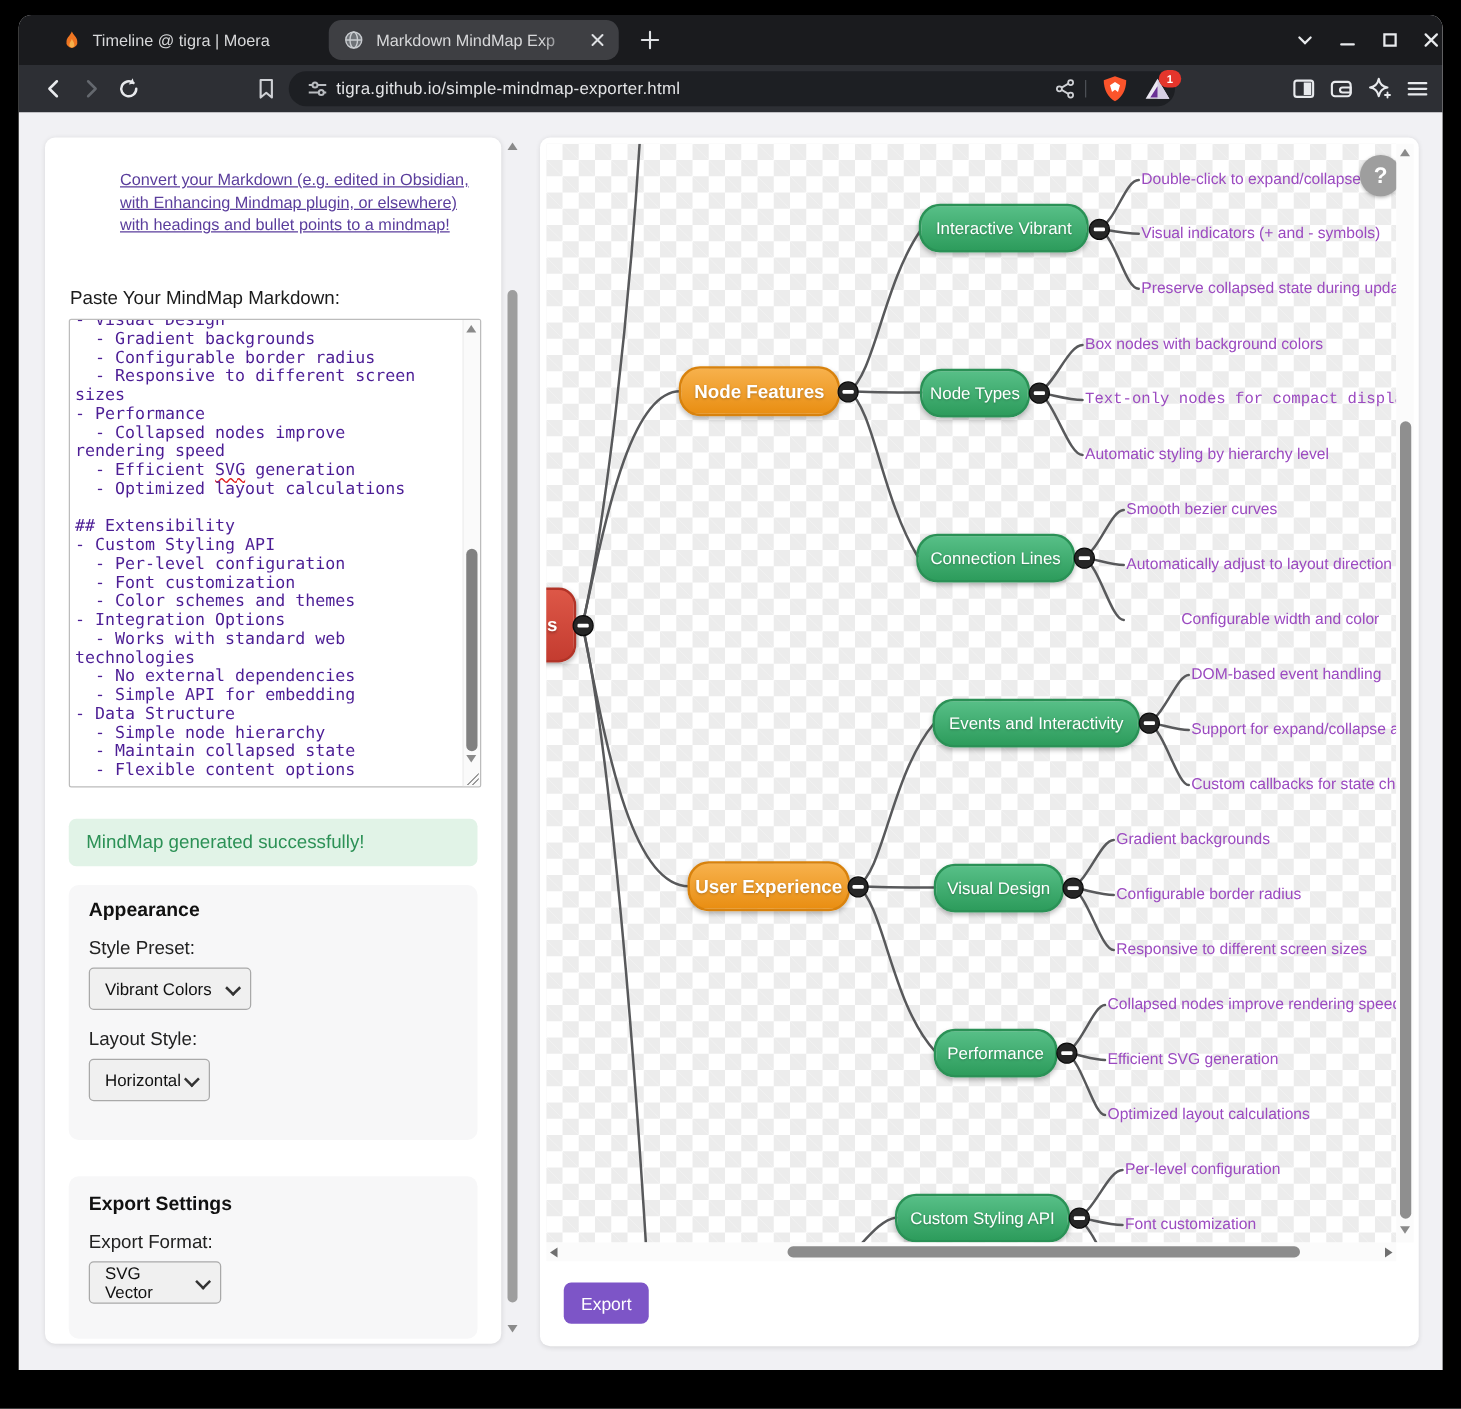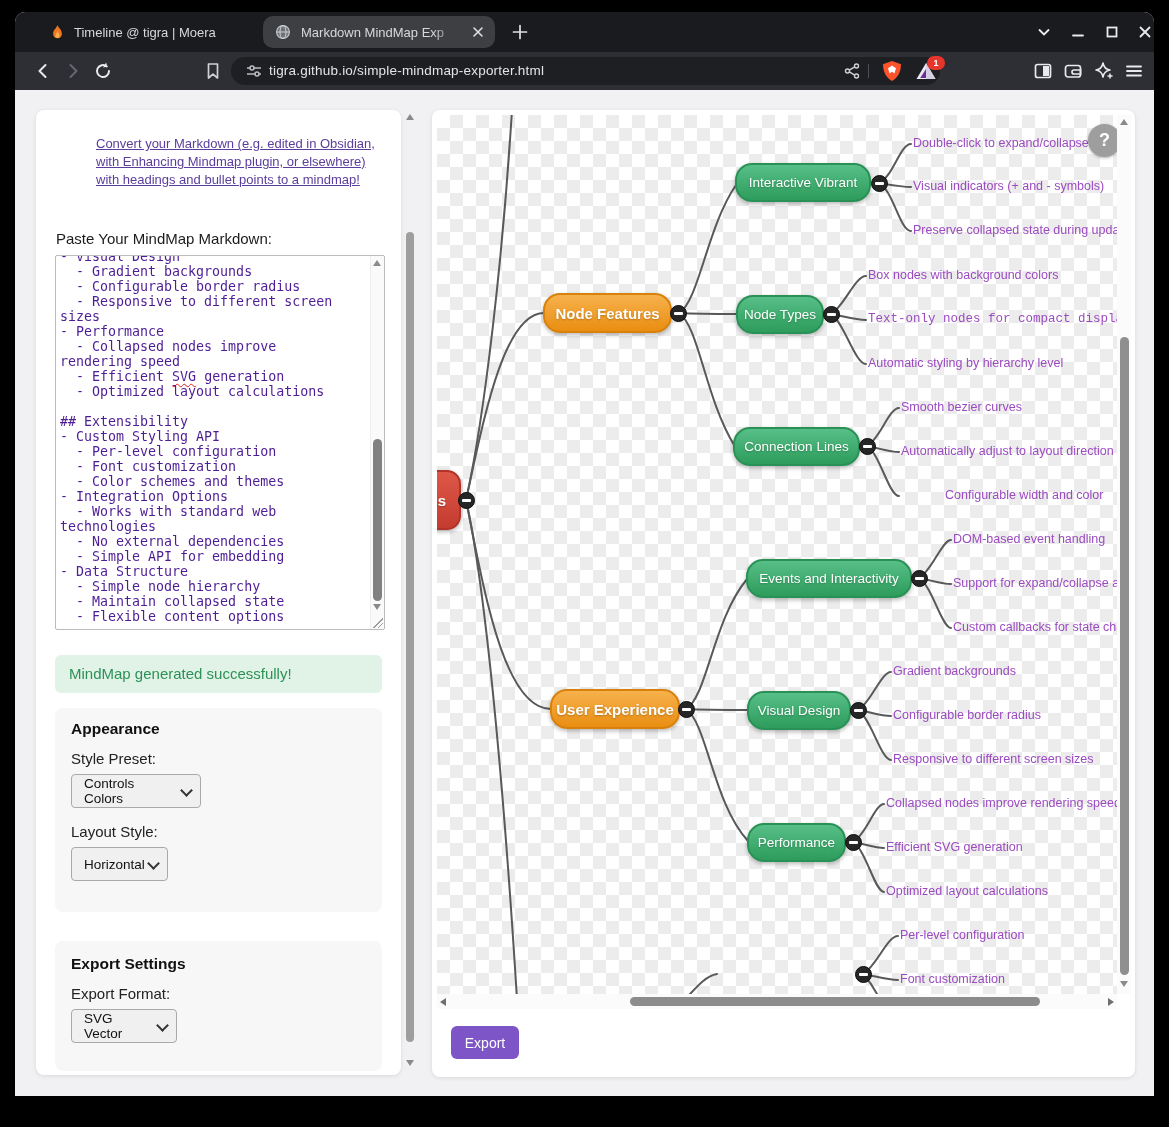--- a/index.html
+++ b/index.html
@@ -251,21 +251,21 @@
         </div>
         <div class="grip"></div>
       </div>
 
       <div class="success">MindMap generated successfully!</div>
 
       <div class="group" style="top:598px;height:204px;">
         <div class="g-title" style="top:12px;">Appearance</div>
         <div class="g-label" style="top:42px;">Style Preset:</div>
         <div class="select" style="top:66px;width:130px;">
-          <span>Controls Colors</span>
+          <span>Vibrant Colors</span>
           <span class="chev"></span>
         </div>
         <div class="g-label" style="top:115px;">Layout Style:</div>
         <div class="select" style="top:139px;width:97px;">
           <span>Horizontal</span>
           <span class="chev"></span>
         </div>
       </div>
 
       <div class="group" style="top:831px;height:130px;">
@@ -335,20 +335,21 @@
         <div class="node lv2" style="left:299px;top:180px;width:88px;height:39px;">Node Types</div>
         <div class="minus-dot" style="left:386px;top:191px;"></div>
         <div class="node lv2" style="left:296px;top:312px;width:127px;height:39px;">Connection Lines</div>
         <div class="minus-dot" style="left:422px;top:323px;"></div>
         <div class="node lv2" style="left:309px;top:444px;width:166px;height:39px;">Events and Interactivity</div>
         <div class="minus-dot" style="left:474px;top:455px;"></div>
         <div class="node lv2" style="left:310px;top:576px;width:104px;height:39px;">Visual Design</div>
         <div class="minus-dot" style="left:413px;top:587px;"></div>
         <div class="node lv2" style="left:310px;top:708px;width:99px;height:39px;">Performance</div>
         <div class="minus-dot" style="left:408px;top:719px;"></div>
+        <div class="node lv2" style="left:279px;top:840px;width:140px;height:39px;">Custom Styling API</div>
         <div class="minus-dot" style="left:418px;top:851px;"></div>
 
         <span class="leaf" style="left:476px;top:21px;">Double-click to expand/collapse</span>
         <span class="leaf" style="left:476px;top:64px;">Visual indicators (+ and - symbols)</span>
         <span class="leaf" style="left:476px;top:108px;">Preserve collapsed state during updates</span>
         <span class="leaf" style="left:431px;top:153px;">Box nodes with background colors</span>
         <span class="leaf" style="left:431px;top:197px;font-family:Liberation Mono, monospace;">Text-only nodes for compact display</span>
         <span class="leaf" style="left:431px;top:241px;">Automatic styling by hierarchy level</span>
         <span class="leaf" style="left:464px;top:285px;">Smooth bezier curves</span>
         <span class="leaf" style="left:464px;top:329px;">Automatically adjust to layout direction</span>

